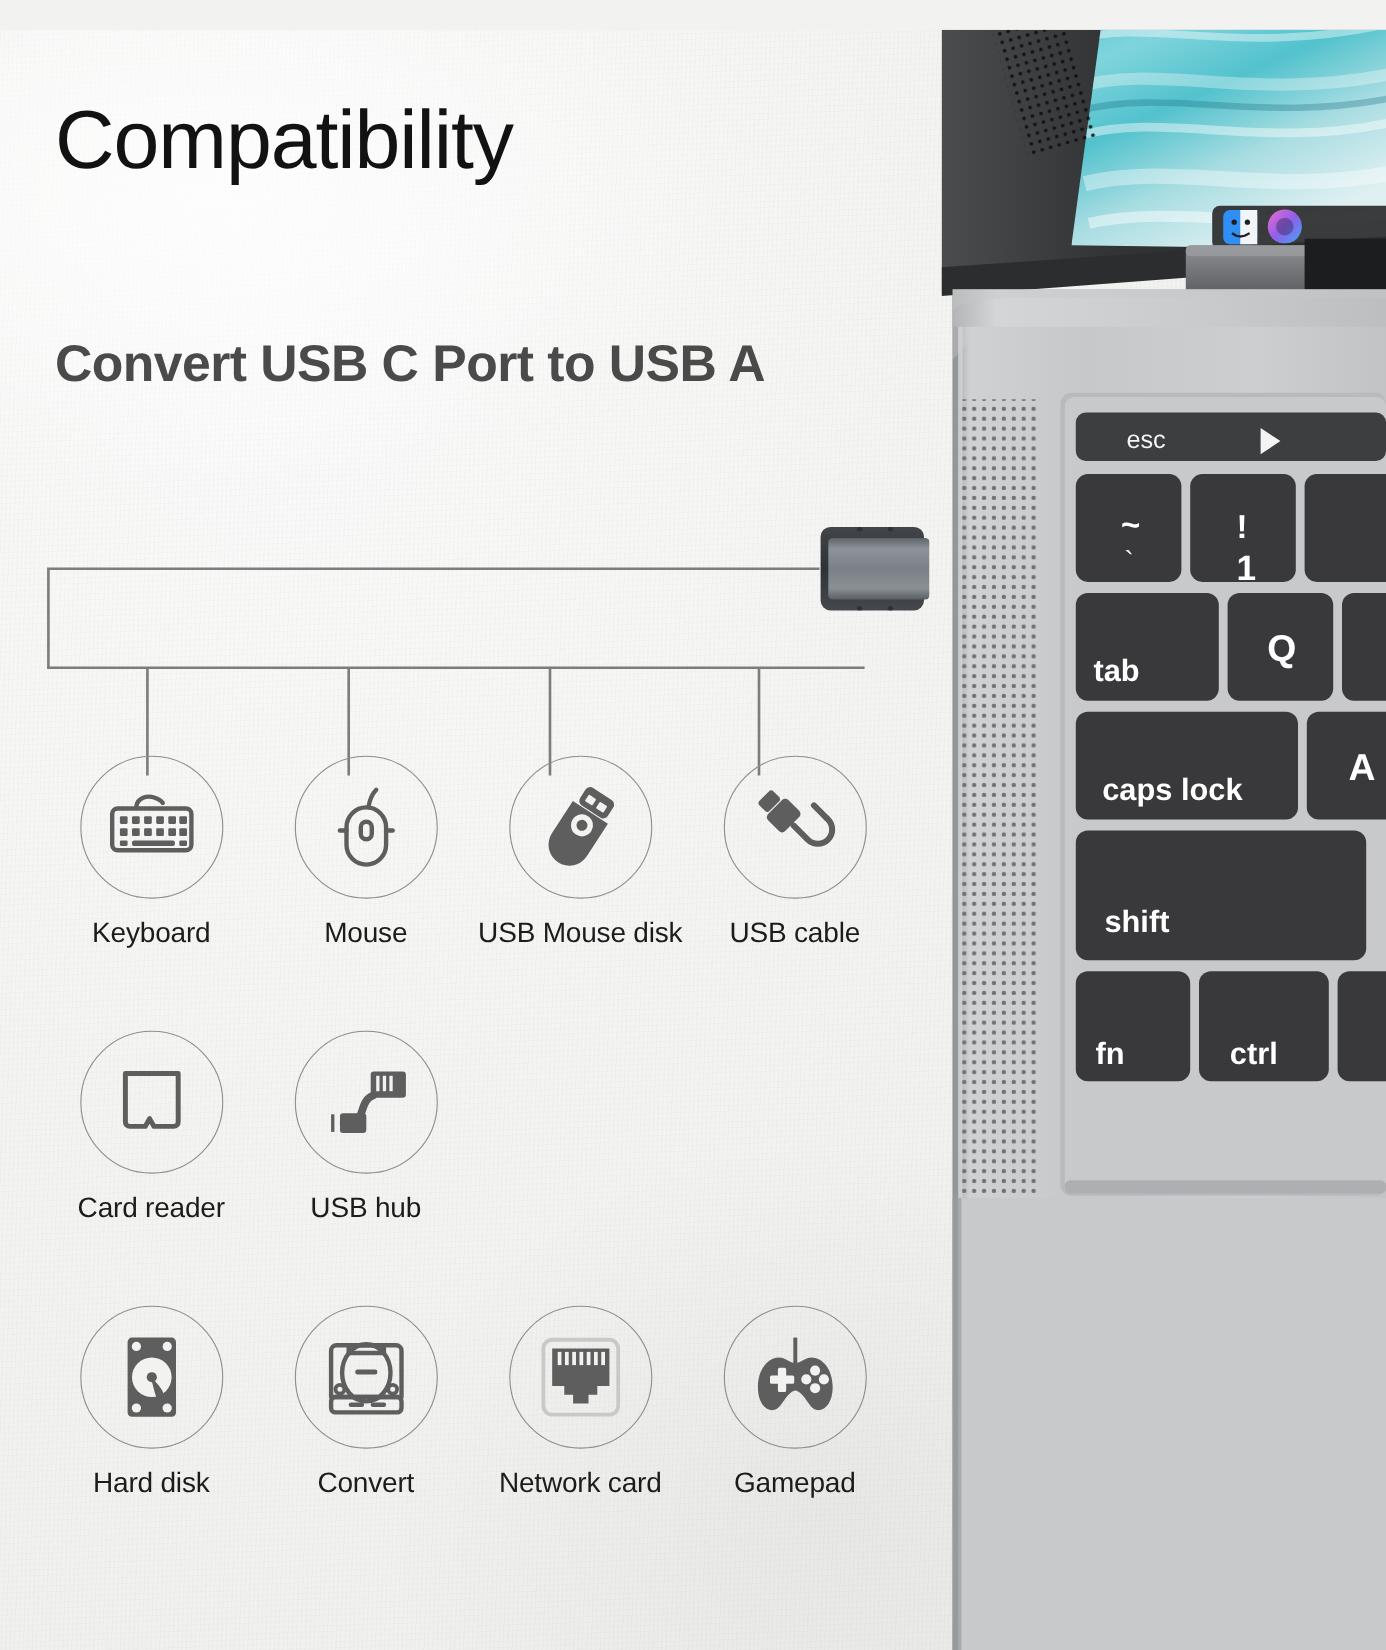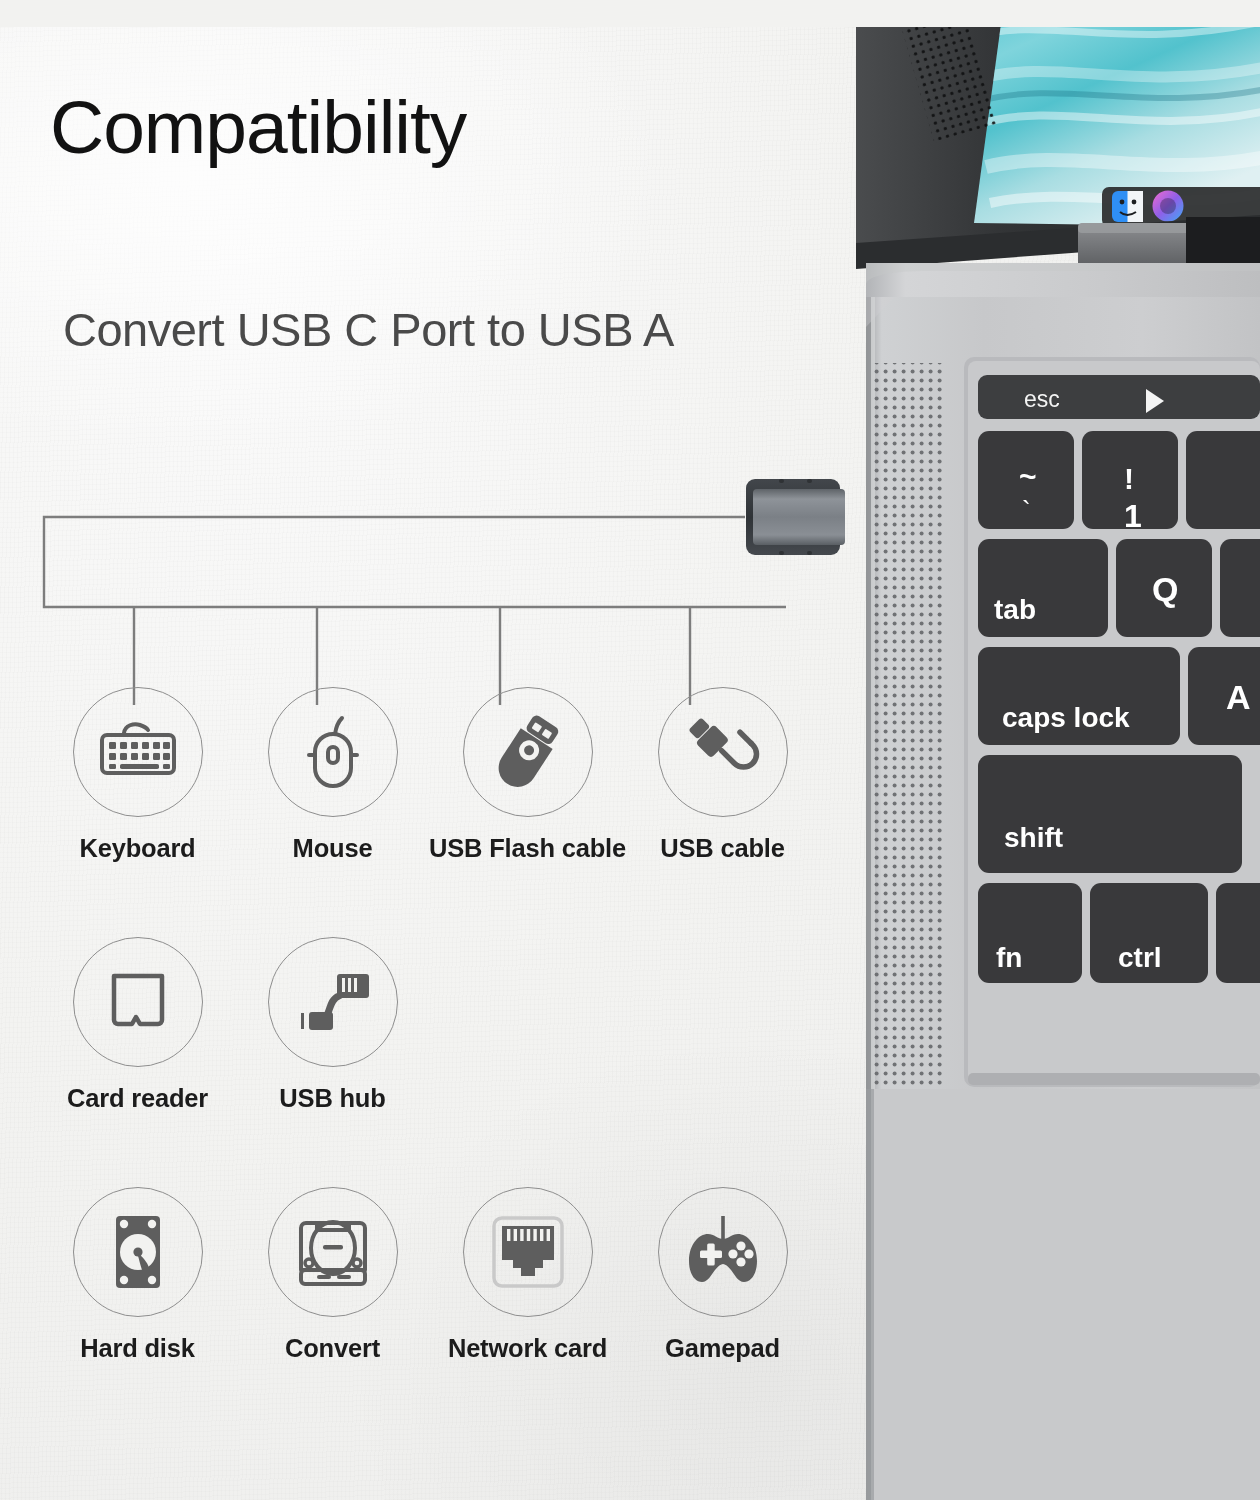--- a/index.html
+++ b/index.html
@@ -28,34 +28,34 @@
   
   .headline{
     position:absolute;left:50px;top:64px;width:780px;
     font-size:75px;line-height:0.97;font-weight:400;
     color:#121212;letter-spacing:-1px;
     font-family:"Liberation Sans", sans-serif;
     font-stretch:condensed;
   }
   .headline div{white-space:nowrap;}
   .subhead{
-    position:absolute;left:63px;top:278px;width:820px;
-    font-size:47px;line-height:1.05;font-weight:400;color:#4a4a4a;
+    position:absolute;left:50px;top:278px;width:820px;
+    font-size:47px;line-height:1.05;font-weight:700;color:#4a4a4a;
     letter-spacing:-0.5px;white-space:nowrap;
   }
 
   
   .tree{position:absolute;left:0;top:400px;width:880px;height:320px;}
 
   
   .adapter{position:absolute;left:741px;top:440px;width:104px;height:100px;}
 
   
   .grid{position:absolute;left:40px;top:660px;width:780px;}
-  .row{display:flex;height:250px;font-weight:bold;}
+  .row{display:flex;height:250px;}
   .cell{width:195px;display:flex;flex-direction:column;align-items:center;}
   .circ{
     width:130px;height:130px;border-radius:50%;
     border:1.6px solid #8e8e8e;
     display:flex;align-items:center;justify-content:center;
     box-sizing:border-box;
   }
   .lbl{
     margin-top:17px;font-size:25.5px;color:#1c1c1c;
     letter-spacing:-0.2px;white-space:nowrap;text-align:center;
@@ -171,21 +171,21 @@
             <g transform="rotate(33 46 46)">
               <rect x="31" y="10" width="30" height="19" rx="5" fill="#5e5e5e"></rect>
               <rect x="36" y="17" width="8" height="7" rx="1" fill="#f2f2f0"></rect>
               <rect x="48" y="17" width="8" height="7" rx="1" fill="#f2f2f0"></rect>
               <path d="M27,30 h38 a0,0 0 0 1 0,0 v35 a19,19 0 0 1 -38,0 v-35 a0,0 0 0 1 0,0 z" fill="#5e5e5e"></path>
               <circle cx="46" cy="44" r="10" fill="#f2f2f0"></circle>
               <circle cx="46" cy="44" r="5" fill="#5e5e5e"></circle>
             </g>
           </svg>
         </div>
-        <div class="lbl">USB Flash cable</div>
+        <div class="lbl">USB Mouse disk</div>
       </div>
 
       <div class="cell">
         <div class="circ">
           <svg width="92" height="92" viewBox="0 0 92 92">
             <g transform="rotate(-45 46 46)">
 
               <rect x="37" y="6" width="18" height="13" rx="3" fill="#5e5e5e"></rect>
 
               <rect x="33" y="20" width="26" height="22" rx="4" fill="#5e5e5e"></rect>

